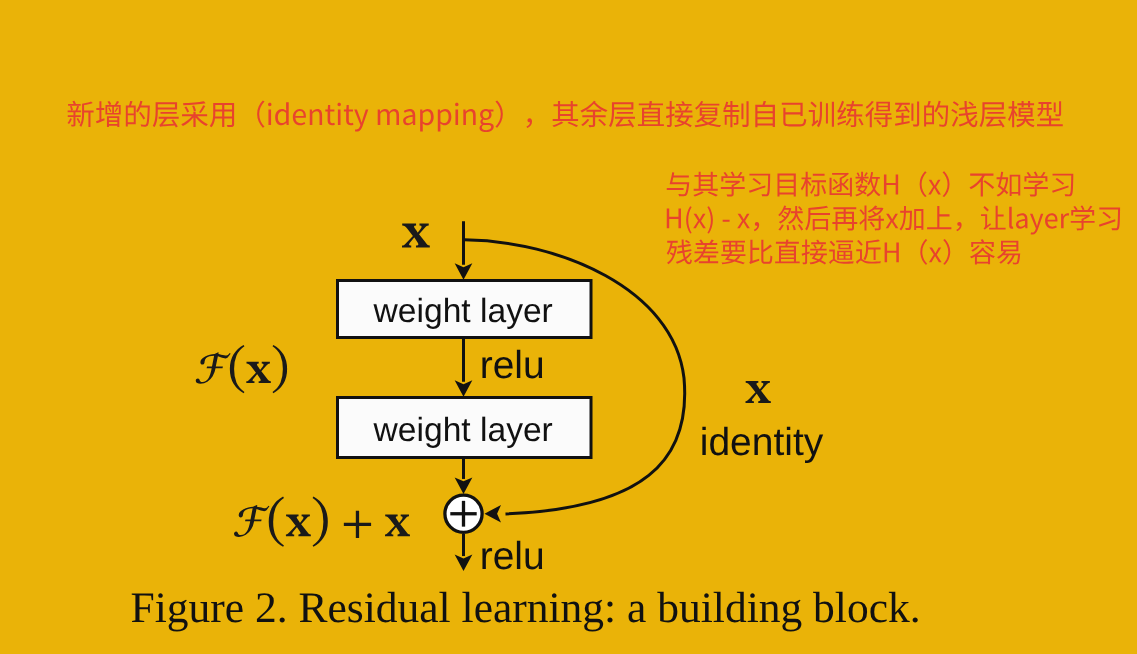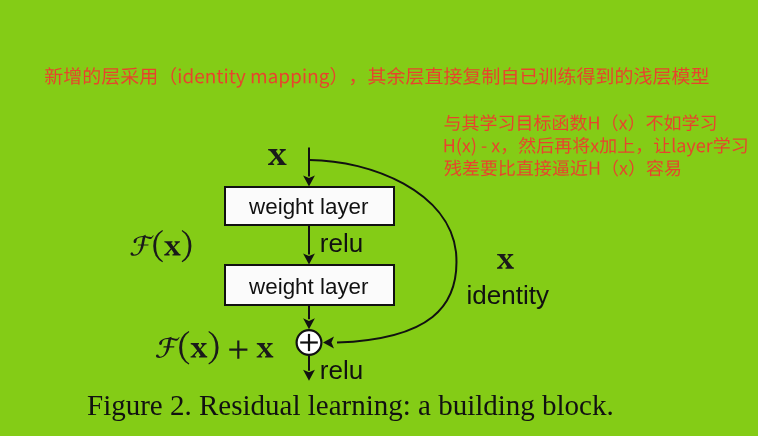--- a/index.html
+++ b/index.html
@@ -1,15 +1,15 @@
 <!DOCTYPE html>
 <html><head><meta charset="utf-8">
 <style>
   html,body{margin:0;padding:0;background:#ffffff;}
-  #page{position:relative;width:758px;height:436px;background:#84cc16;overflow:hidden;}
+  #page{position:relative;width:758px;height:436px;background:#eab308;overflow:hidden;}
 </style></head>
 <body>
 <div id="page">
 <svg width="758" height="436" viewBox="0 0 758 436">
 <line x1="309" y1="147.5" x2="309" y2="176.5" stroke="#111111" stroke-width="2"></line>
       <polygon points="309,186.5 303.1,175.5 309,178.1 314.9,175.5" fill="#111111"></polygon>
       <rect x="225" y="187" width="169" height="38" fill="#fbfbfb" stroke="#111111" stroke-width="2"></rect>
       <line x1="309" y1="225" x2="309" y2="254.5" stroke="#111111" stroke-width="2"></line>
       <polygon points="309,264.5 303.1,253.5 309,256.1 314.9,253.5" fill="#111111"></polygon>
       <rect x="225" y="265" width="169" height="40" fill="#fbfbfb" stroke="#111111" stroke-width="2"></rect>

